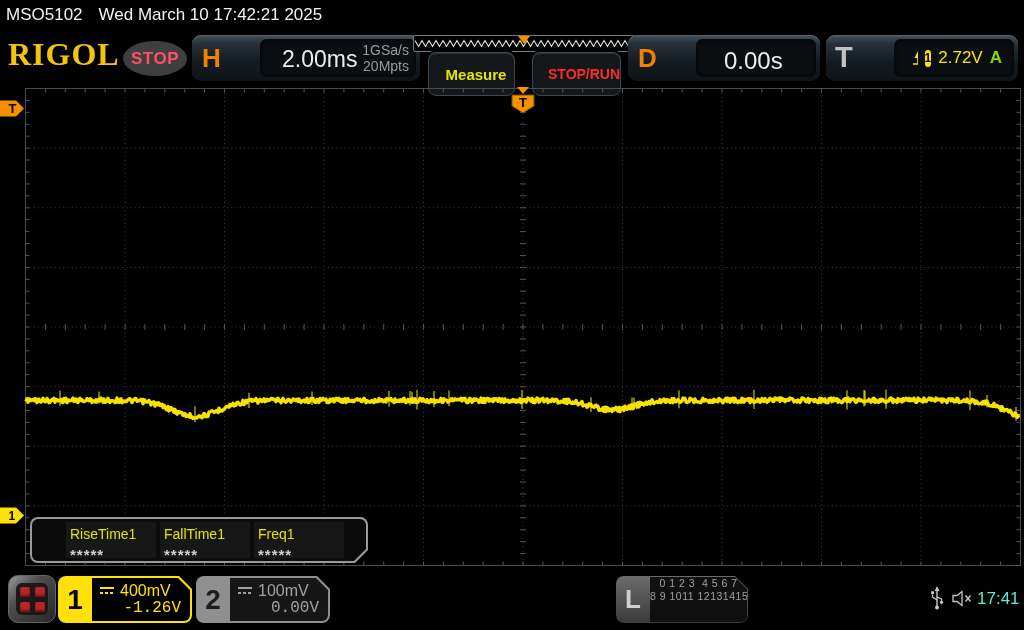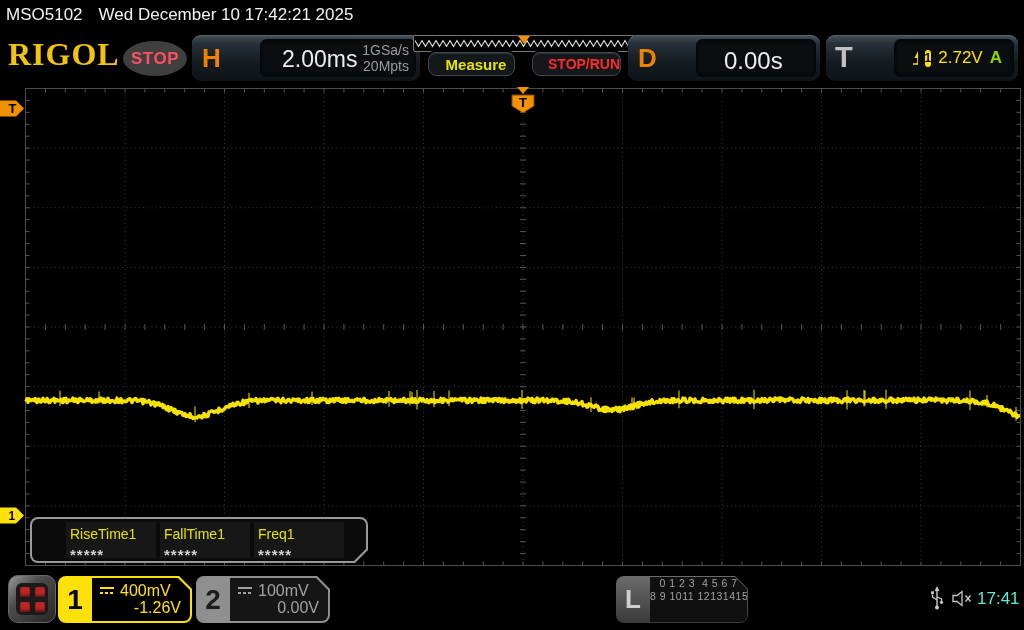--- a/index.html
+++ b/index.html
@@ -32,21 +32,21 @@
   .trig-src{background:#ffe10a;color:#000;font-weight:bold;font-size:12px;border-radius:3px;
             width:15px;height:17px;display:flex;align-items:center;justify-content:center;}
   .trig-lvl{color:#ffe10a;font-size:17px;}
   .trig-mode{color:#8fd300;font-size:17px;font-weight:bold;margin-left:auto;margin-right:12px;}
   
   .hpos{position:absolute;left:413px;top:35px;width:220px;height:15px;background:#000;
         border:1px solid #777;border-radius:2px;}
   .hpos-tri{position:absolute;left:104px;top:0;width:0;height:0;border-left:6px solid transparent;
             border-right:6px solid transparent;border-top:8px solid #f39100;}
   
-  .hdr-btn{position:absolute;top:52px;height:24px;background:#14181b;border:1px solid #3b484d;
+  .hdr-btn{position:absolute;top:52px;height:44px;background:#14181b;border:1px solid #3b484d;
            border-radius:8px;font-weight:bold;font-family:"Liberation Sans",sans-serif;
            box-shadow:0 0 0 2px #000, inset 0 1px 0 #2a3539;cursor:pointer;padding-left:15px;}
   .btn-measure{left:428px;width:87px;color:#e8e400;font-size:15px;}
   .btn-stoprun{left:532px;width:89px;color:#ff2b2b;font-size:14px;}
   
   #plot{position:absolute;left:0;top:86px;}
   
   .meas-outer{position:absolute;left:30px;top:517px;width:338px;height:46px;background:#9a9a9a;
               border-radius:8px;clip-path:polygon(0 0,100% 0,100% calc(100% - 13px),calc(100% - 13px) 100%,0 100%);}
   .meas-inner{position:absolute;inset:2px;background:#0b0b0b;border-radius:6px;
@@ -61,21 +61,21 @@
               display:grid;grid-template-columns:10px 10px;grid-template-rows:10px 10px;gap:5px;
               align-content:center;justify-content:center;}
   .menu-sq{background:#bb2525;border-radius:2px;box-shadow:inset 0 -2px 2px #701414;}
   .ch-outer{position:absolute;top:576px;width:134px;height:47px;border-radius:8px;
             clip-path:polygon(0 0,calc(100% - 13px) 0,100% 13px,100% 100%,0 100%);}
   .ch-inner{position:absolute;left:34px;top:2px;right:2px;bottom:2px;border-radius:0 6px 6px 0;
             clip-path:polygon(0 0,calc(100% - 12px) 0,100% 12px,100% 100%,0 100%);}
   .ch-tab{position:absolute;left:0;top:0;bottom:0;width:34px;display:flex;align-items:center;
           justify-content:center;font-size:28px;font-weight:bold;}
   .ch-line1{position:absolute;left:7px;top:4px;font-size:16px;display:flex;align-items:center;gap:5px;}
-  .ch-line2{position:absolute;right:9px;bottom:4px;font-size:16px;}
+  .ch-line2{position:absolute;right:9px;bottom:4px;font-size:16px;font-family:Liberation Mono, monospace;}
   .ch1{left:58px;background:#ffe10a;}
   .ch1 .ch-inner{background:#000;}
   .ch1 .ch-tab{color:#000;}
   .ch1 .ch-line1,.ch1 .ch-line2{color:#ffe10a;}
   .ch2{left:196px;background:#8f8f8f;}
   .ch2 .ch-inner{background:#161616;}
   .ch2 .ch-tab{color:#1d1d1d;}
   .ch2 .ch-line1,.ch2 .ch-line2{color:#a2a2a2;}
   .la-outer{position:absolute;left:616px;top:576px;width:132px;height:47px;border-radius:8px;
             background:linear-gradient(180deg,#6c6c6c,#3a3a3a);
@@ -89,21 +89,21 @@
   .clock{position:absolute;left:977px;top:589px;color:#5eead4;font-size:17px;}
   .usb-ico{position:absolute;left:929px;top:585px;}
   .spk-ico{position:absolute;left:951px;top:590px;}
 </style>
 </head>
 <body>
 
 <div class="screen">
 
   <div class="titlebar">
-    <span>MSO5102</span><span class="dt">Wed December 10 17:42:21 2025</span>
+    <span>MSO5102</span><span class="dt">Wed March 10 17:42:21 2025</span>
   </div>
 
   <div class="rigol">RIGOL</div>
   <div class="stopbadge">STOP</div>
 
   <div class="panel h-panel">
     <span class="panel-letter">H</span>
     <div class="panel-field">
       <span class="timebase">2.00ms</span>
       <div class="rates">

